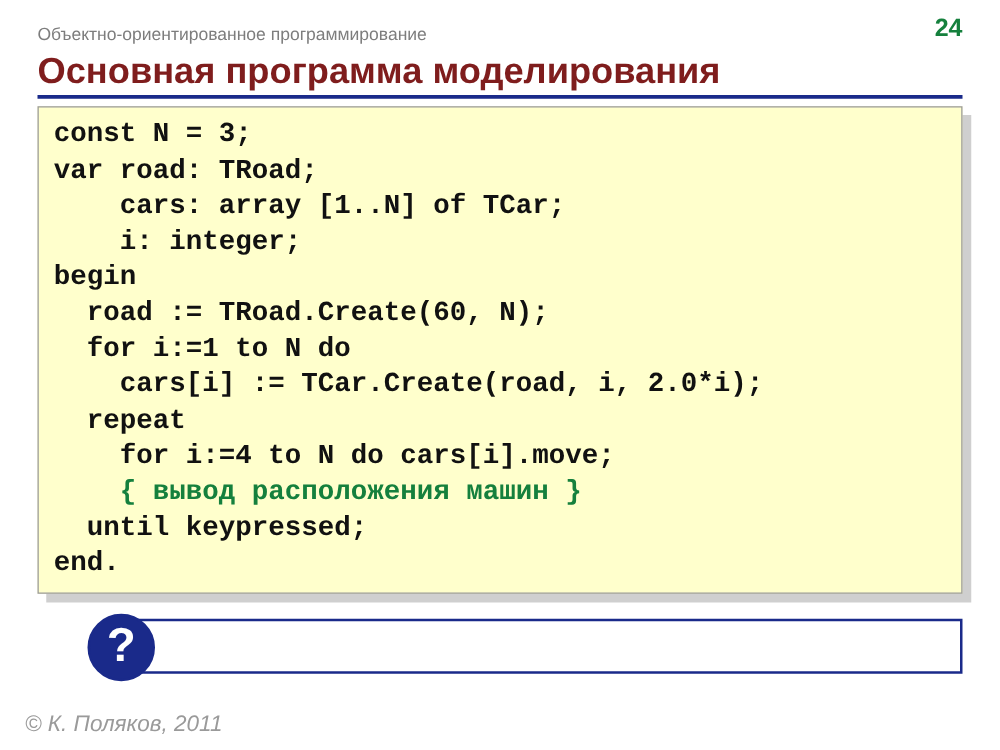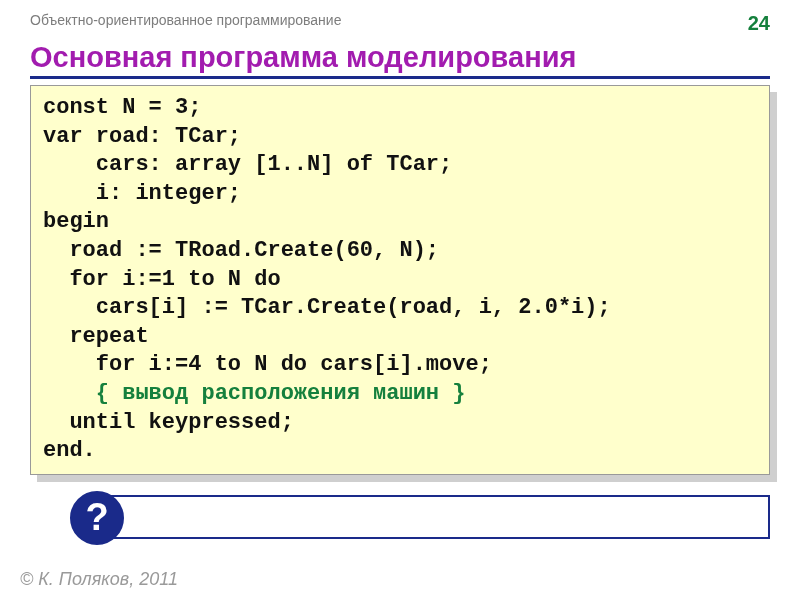--- a/index.html
+++ b/index.html
@@ -11,38 +11,38 @@
     overflow: hidden;
   }
   .slide {
     width: 800px; height: 600px;
     background: #ffffff;
     position: relative;
   }
   .header {
     display: flex;
     justify-content: space-between;
-    align-items: flex-start;
+    align-items: flex-end;
     padding: 12px 30px 4px 30px;
     color: #7d7d7d;
   }
   .course-title {
     font-size: 14px;
     font-weight: normal;
   }
   .page-num {
     font-size: 20px;
     font-weight: bold;
     color: #15803d;
   }
   .slide-title {
     margin: 2px 30px 0 30px;
     font-size: 29px;
     font-weight: bold;
-    color: #a21caf;
+    color: #7f1d1d;
     border-bottom: 3px solid #1a2a8a;
     padding-bottom: 2px;
   }
   .code-wrap {
     margin: 6px 30px 0 30px;
     position: relative;
   }
   .code-shadow {
     position: absolute;
     top: 7px; left: 7px;
@@ -115,21 +115,21 @@
   <div class="header">
     <div class="course-title">Объектно-ориентированное программирование</div>
     <div class="page-num">24</div>
   </div>
 
   <div class="slide-title">Основная программа моделирования</div>
 
   <div class="code-wrap">
     <div class="code-shadow"></div>
     <div class="code-box"><span>const N = 3;</span>
-<span>var road: TCar;</span>
+<span>var road: TRoad;</span>
 <span>    cars: array [1..N] of TCar;</span>
 <span>    i: integer;</span>
 <span>begin</span>
 <span>  road := TRoad.Create(60, N);</span>
 <span>  for i:=1 to N do</span>
 <span>    cars[i] := TCar.Create(road, i, 2.0*i);</span>
 <span>  repeat</span>
 <span>    for i:=4 to N do cars[i].move;</span>
 <span class="comment">    { вывод расположения машин }</span>
 <span>  until keypressed;</span>

